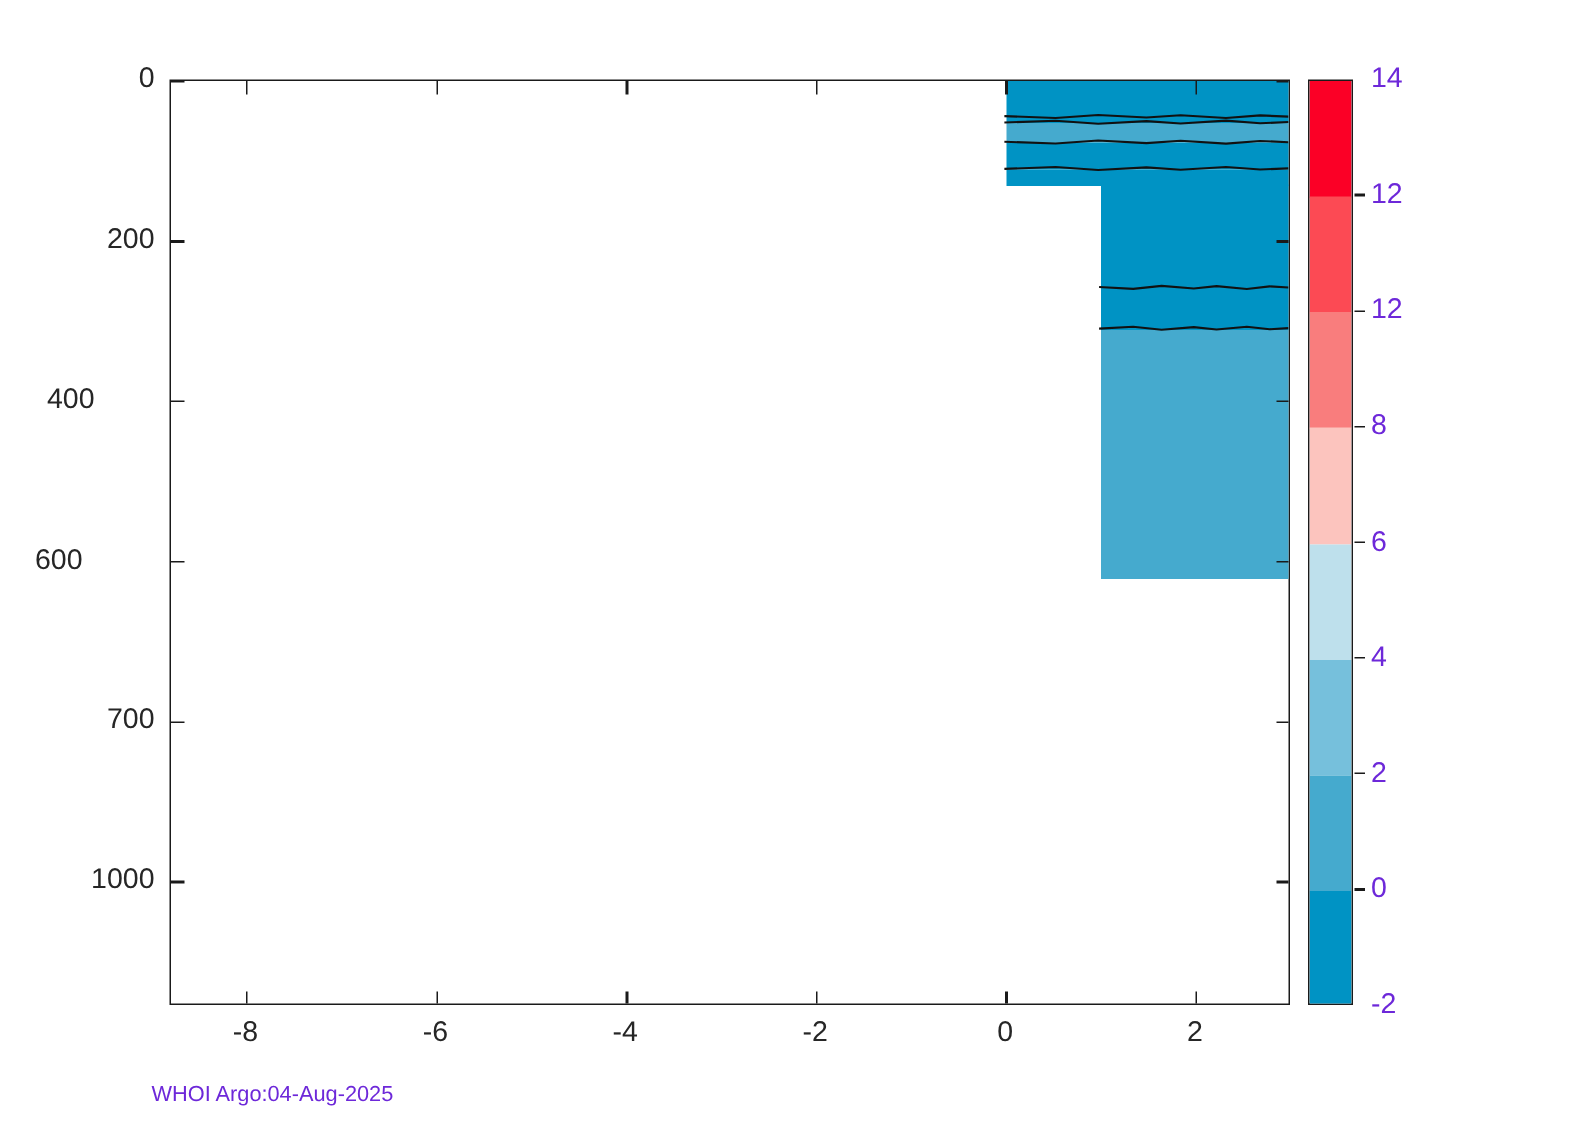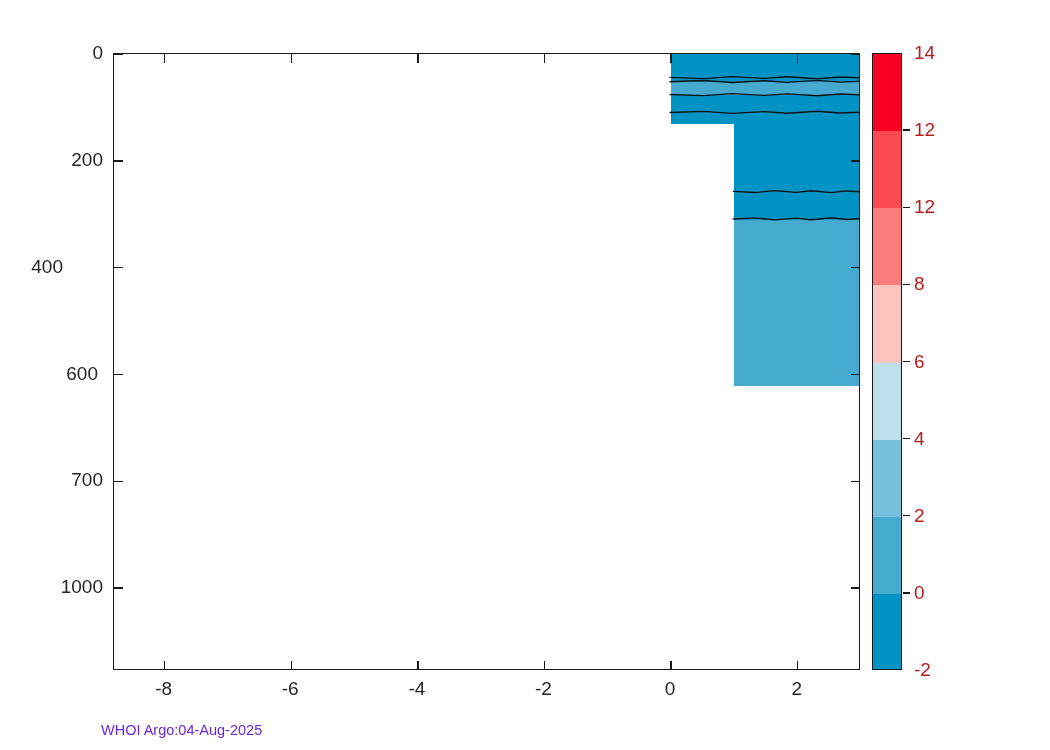--- a/index.html
+++ b/index.html
@@ -47,21 +47,21 @@
   }
 
   
   .cbar{
     position:absolute;left:872px;top:53px;width:30px;height:617px;
     border:1.4px solid #1a1a1a;box-sizing:border-box;overflow:hidden;
   }
   .cband{position:absolute;left:0;width:100%;}
   .cbtick{position:absolute;left:903px;width:7px;height:1.4px;background:#1a1a1a;}
   .cblabel{
-    position:absolute;left:914px;font-size:19px;color:#b91c1c;
+    position:absolute;left:914px;font-size:19px;color:#6d28d9;
     white-space:nowrap;transform:translateY(-50%);
   }
 
   
   svg.contours{position:absolute;left:0;top:0;width:100%;height:100%;overflow:visible;}
 </style>
 </head>
 <body>
 
 <div id="root">
@@ -113,21 +113,21 @@
         <div class="tick-x b" style="left: 556.385px;"></div>
         <div class="tick-x " style="left: 682.995px;"></div>
         <div class="tick-x b" style="left: 682.995px;"></div>
       </div>
   </div>
 
   <div id="ylabels">
       <div class="ylabel-text" style="right: 947px; top: 53px; transform: translateY(-50%);">0</div>
       <div class="ylabel-text" style="right: 947px; top: 159.84px; transform: translateY(-50%);">200</div>
       <div class="ylabel-text" style="right: 987px; top: 266.68px; transform: translateY(-50%);">400</div>
-      <div class="ylabel-text" style="right: 952px; top: 373.519px; transform: translateY(-50%);">600</div>
+      <div class="ylabel-text" style="right: 995px; top: 373.519px; transform: translateY(-50%);">600</div>
       <div class="ylabel-text" style="right: 947px; top: 480.359px; transform: translateY(-50%);">700</div>
       <div class="ylabel-text" style="right: 947px; top: 587.199px; transform: translateY(-50%);">1000</div>
     </div>
   <div id="xlabels">
       <div class="xlabel-text" style="left: 163.644px; top: 678px; transform: translateX(-50%);">-8</div>
       <div class="xlabel-text" style="left: 290.254px; top: 678px; transform: translateX(-50%);">-6</div>
       <div class="xlabel-text" style="left: 416.864px; top: 678px; transform: translateX(-50%);">-4</div>
       <div class="xlabel-text" style="left: 543.475px; top: 678px; transform: translateX(-50%);">-2</div>
       <div class="xlabel-text" style="left: 670.085px; top: 678px; transform: translateX(-50%);">0</div>
       <div class="xlabel-text" style="left: 796.695px; top: 678px; transform: translateX(-50%);">2</div>

